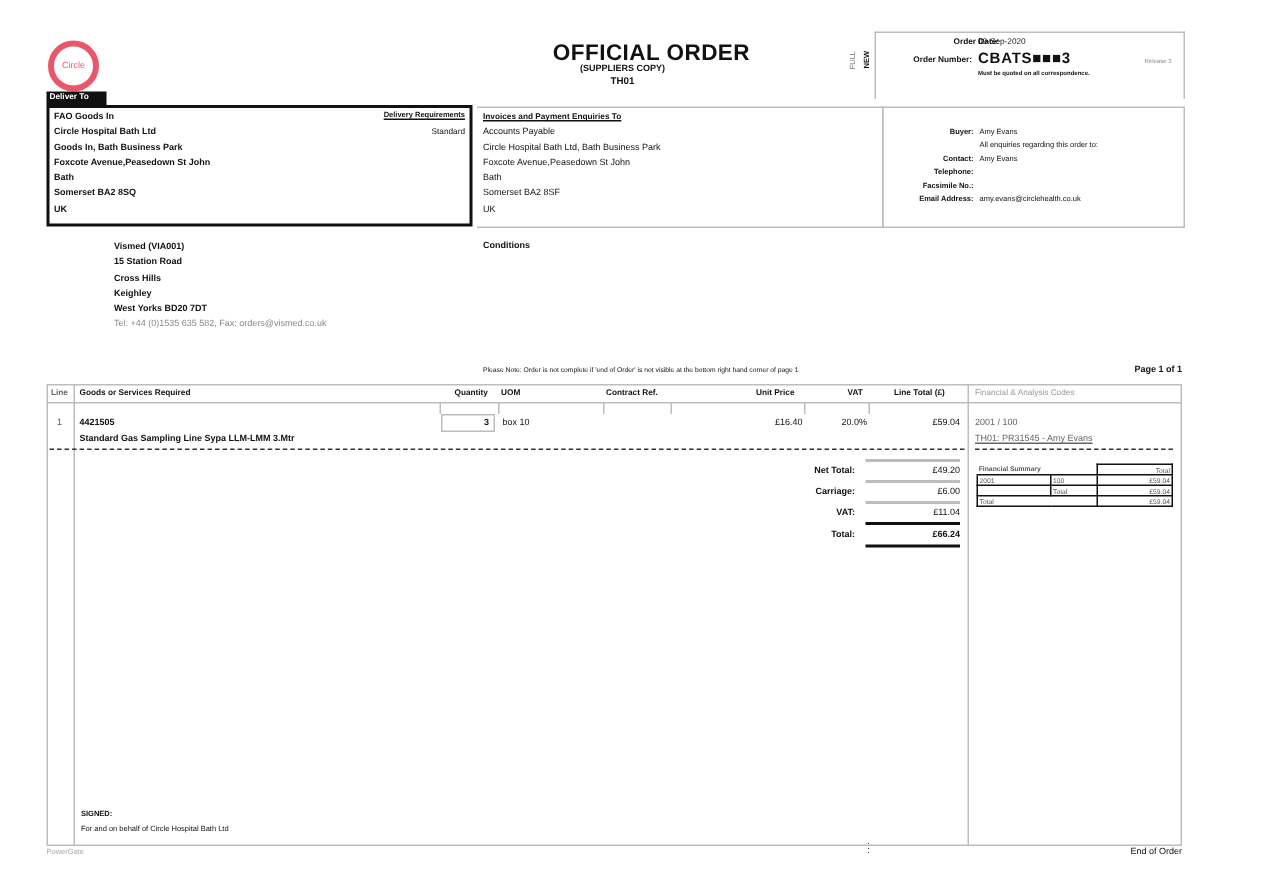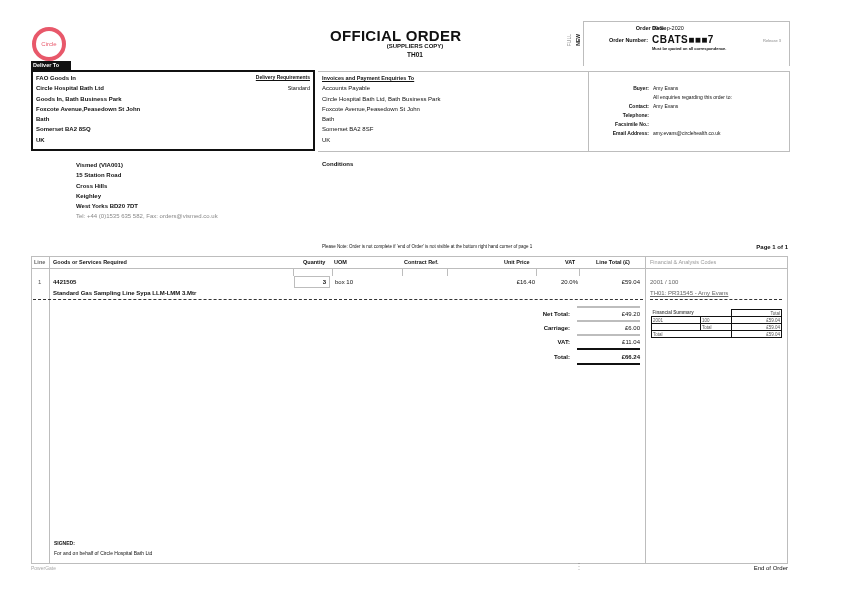--- a/index.html
+++ b/index.html
@@ -7,21 +7,21 @@
          font-family:"Liberation Sans", sans-serif; color:#111; font-size:6px; }
   .abs { position:absolute; }
   .b { font-weight:bold; }
   .grey { color:#888; }
   
   .logo { left:32px; top:27px; width:34px; height:34px; border-radius:50%;
           border:4px solid #e8586a; box-sizing:border-box; }
   .logo span { position:absolute; left:0; right:0; top:10px; text-align:center;
                font-size:6px; color:#e8586a; }
   
-  .title { left:330px; top:27px; width:170px; text-align:left; font-size:15px;
+  .title { left:330px; top:27px; width:170px; text-align:right; font-size:15px;
            font-weight:bold; letter-spacing:0.3px; }
   .subtitle { left:330px; top:43px; width:170px; text-align:center; font-size:6px; font-weight:bold; }
   .code { left:330px; top:51px; width:170px; text-align:center; font-size:6.5px; font-weight:bold; }
   .rotated { left:566px; top:34px; font-size:5px; writing-mode:vertical-rl; transform:rotate(180deg); color:#777; }
   .rotated2 { left:575px; top:34px; font-size:5px; writing-mode:vertical-rl; transform:rotate(180deg); font-weight:bold; }
   
   .orderbox { left:583px; top:21px; width:205px; height:44px; border:1px solid #bdbdbd; border-bottom:none; }
   .ordlbl { font-size:5.5px; text-align:right; width:60px; }
   .ordnum { font-size:10px; font-weight:bold; letter-spacing:0.5px; }
   
@@ -73,21 +73,21 @@
 <div class="abs subtitle">(SUPPLIERS COPY)</div>
 <div class="abs code">TH01</div>
 
 <div class="abs rotated">FULL</div>
 <div class="abs rotated2">NEW</div>
 
 <div class="abs orderbox"></div>
 <div class="abs ordlbl b" style="left:606px;top:25px;">Order Date:</div>
 <div class="abs" style="left:652px;top:25px;font-size:5.5px;">09-Sep-2020</div>
 <div class="abs ordlbl b" style="left:588px;top:37px;width:60px;">Order Number:</div>
-<div class="abs ordnum" style="left:652px;top:34px;">CBATS■■■7</div>
+<div class="abs ordnum" style="left:652px;top:34px;">CBATS■■■3</div>
 <div class="abs b" style="left:652px;top:46px;font-size:4px;">Must be quoted on all correspondence.</div>
 <div class="abs grey" style="left:763px;top:38px;font-size:4px;">Release 3</div>
 
 <div class="abs deliver-tab">Deliver To</div>
 <div class="abs deliverbox">
   <div style="position:absolute;left:3px;top:1px;">
     <div class="addr-line">FAO Goods In</div>
     <div class="addr-line">Circle Hospital Bath Ltd</div>
     <div class="addr-line">Goods In, Bath Business Park</div>
     <div class="addr-line">Foxcote Avenue,Peasedown St John</div>

